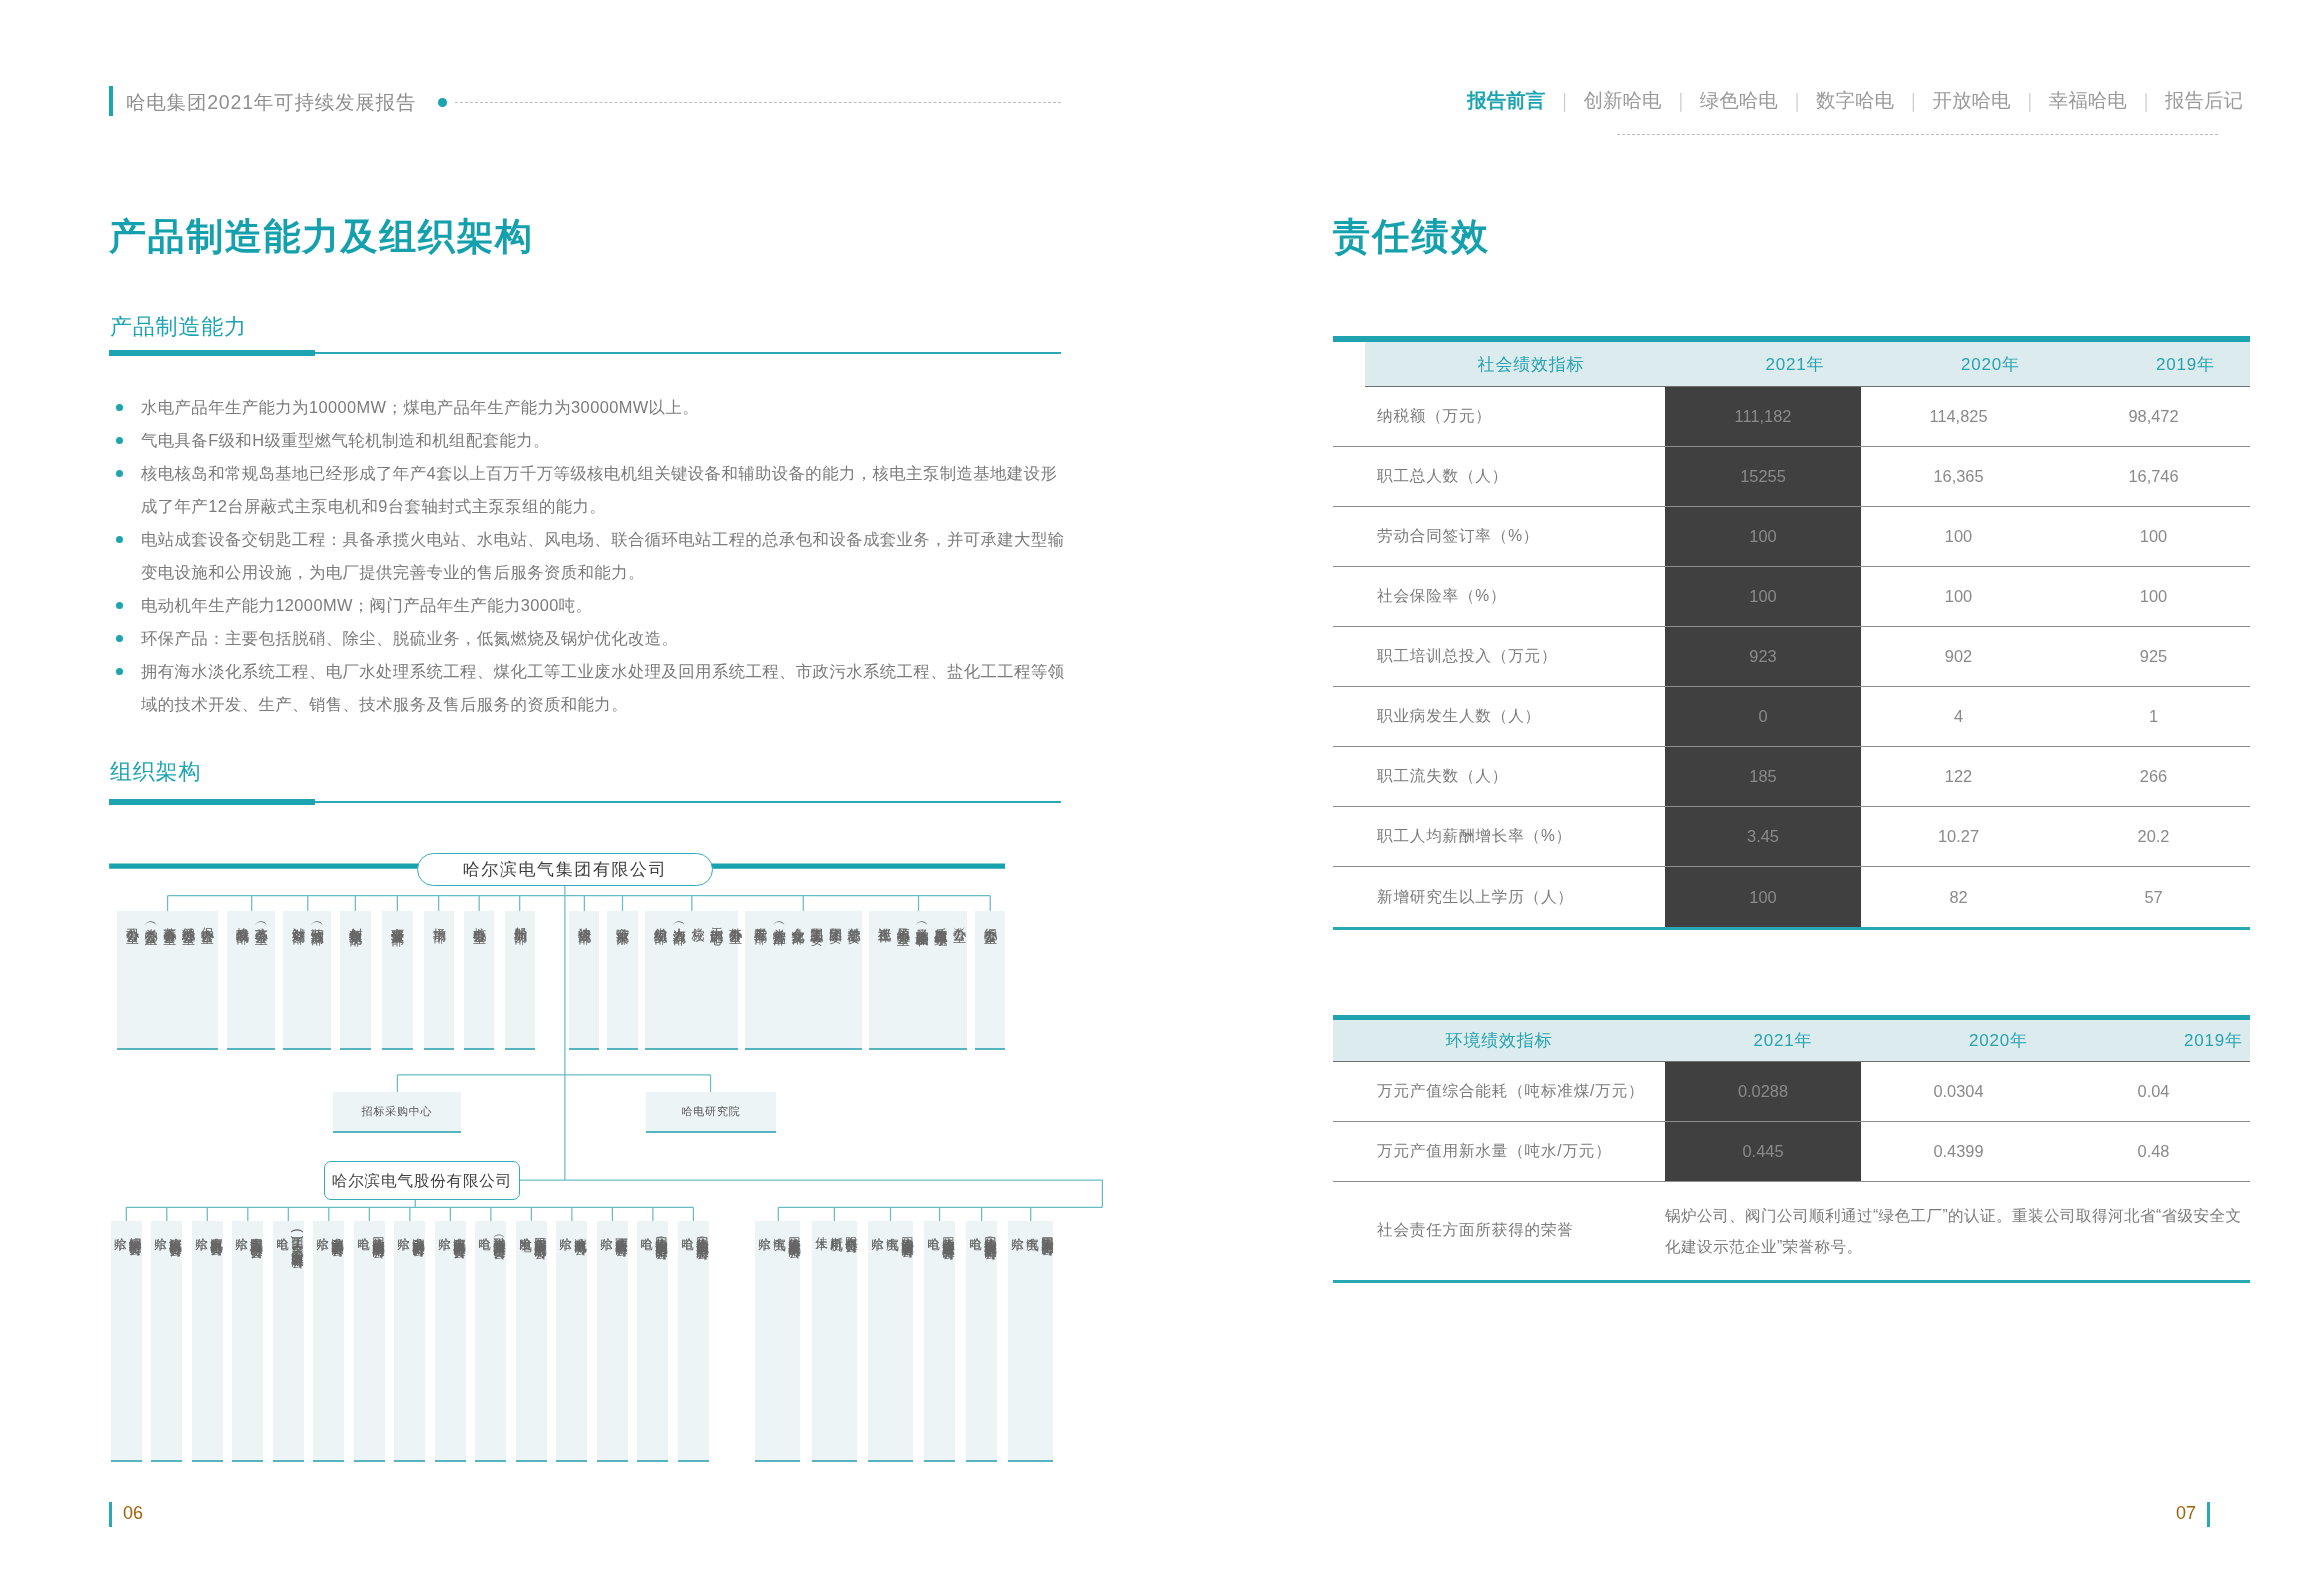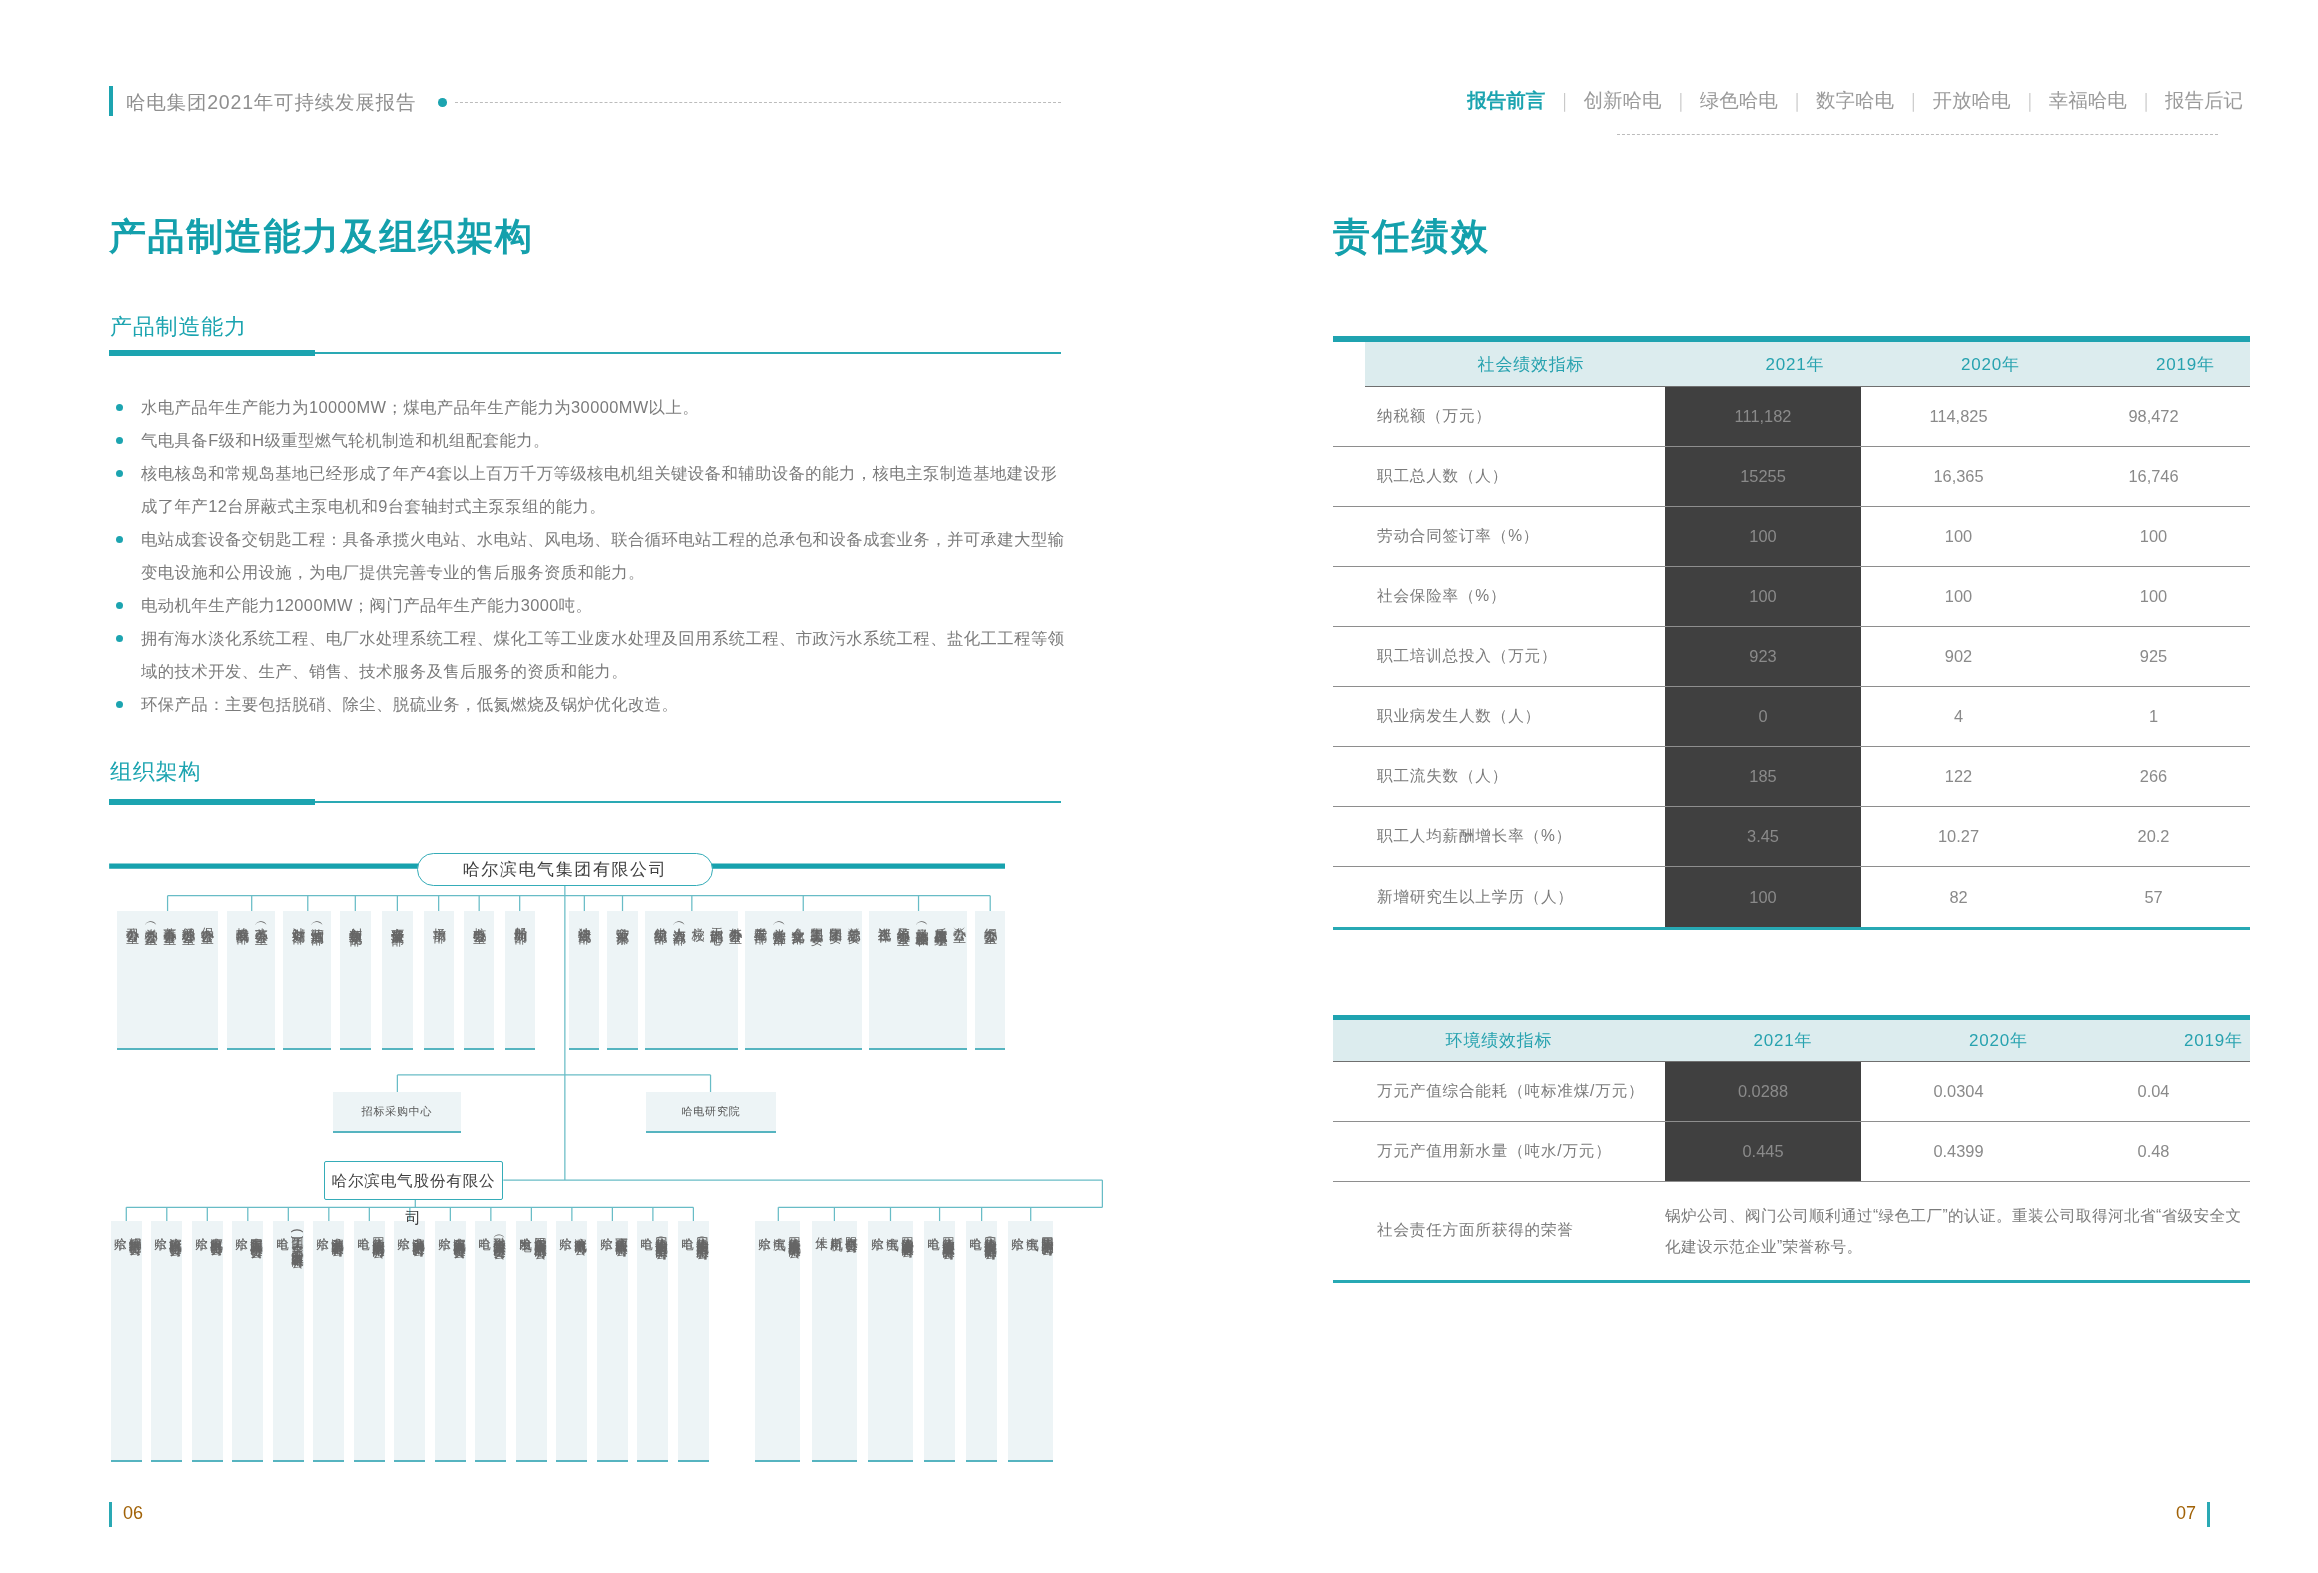--- a/index.html
+++ b/index.html
@@ -32,22 +32,22 @@
 
   
   .org { position:absolute; left:109px; top:849px; width:1013px; height:631px; }
   .org svg { position:absolute; left:0; top:0; }
   .org-root {
     position:absolute; left:308px; top:3.9px; width:296px; height:33px; background:#fff;
     border:1.6px solid #35acb8; border-radius:16.4px; text-align:center; line-height:31px;
     font-size:17px; color:#3f3f3f; letter-spacing:1.6px; z-index:2;
   }
   .org-sub-root {
-    position:absolute; left:215px; top:312px; width:179px; height:39px; background:#fff;
-    border:1.6px solid #35acb8; border-radius:2px; text-align:center; line-height:37px;
+    position:absolute; left:215px; top:312px; width:196px; height:39px; background:#fff;
+    border:1.6px solid #35acb8; border-radius:7px; text-align:center; line-height:37px;
     font-size:15.6px; color:#3f3f3f; letter-spacing:0.8px; z-index:2;
   }
   .obox {
     position:absolute; background:#edf4f6; border-bottom:2.3px solid #56b4c0; color:#666;
     writing-mode:vertical-lr; text-orientation:mixed; white-space:pre-line; z-index:1;
   }
   .obox.dept { top:62px; height:139px; font-size:13.2px; line-height:18.7px; padding:6.2px 0 0 5.5px; letter-spacing:0.8px; }
   .obox.subs { top:372px; height:241px; font-size:12.5px; line-height:15px; padding:6.2px 0 0 1.6px; letter-spacing:0.8px; }
   .obox.mid { writing-mode:horizontal-tb; white-space:normal; top:243px; height:41px; text-align:center; line-height:39px; font-size:11px; color:#555; padding:0; letter-spacing:0.8px; }
 
@@ -105,22 +105,22 @@
   <div class="sec-rule rule1">
       <span class="thin"></span>
       <span class="thick"></span>
     </div>
   <div class="bullets">
       <div class="bullet">水电产品年生产能力为10000MW；煤电产品年生产能力为30000MW以上。</div>
       <div class="bullet">气电具备F级和H级重型燃气轮机制造和机组配套能力。</div>
       <div class="bullet">核电核岛和常规岛基地已经形成了年产4套以上百万千万等级核电机组关键设备和辅助设备的能力，核电主泵制造基地建设形成了年产12台屏蔽式主泵电机和9台套轴封式主泵泵组的能力。</div>
       <div class="bullet">电站成套设备交钥匙工程：具备承揽火电站、水电站、风电场、联合循环电站工程的总承包和设备成套业务，并可承建大型输变电设施和公用设施，为电厂提供完善专业的售后服务资质和能力。</div>
       <div class="bullet">电动机年生产能力12000MW；阀门产品年生产能力3000吨。</div>
+      <div class="bullet">环保产品：主要包括脱硝、除尘、脱硫业务，低氮燃烧及锅炉优化改造。</div>
       <div class="bullet">拥有海水淡化系统工程、电厂水处理系统工程、煤化工等工业废水处理及回用系统工程、市政污水系统工程、盐化工工程等领域的技术开发、生产、销售、技术服务及售后服务的资质和能力。</div>
-      <div class="bullet">环保产品：主要包括脱硝、除尘、脱硫业务，低氮燃烧及锅炉优化改造。</div>
     </div>
   <div class="sec-head sec2">组织架构</div>
   <div class="sec-rule rule2">
       <span class="thin"></span>
       <span class="thick"></span>
     </div>
 
   <div class="org">
     <svg width="1013" height="631" viewBox="0 0 1300 810">
       <g stroke="#68bcc6" stroke-width="1.6">

